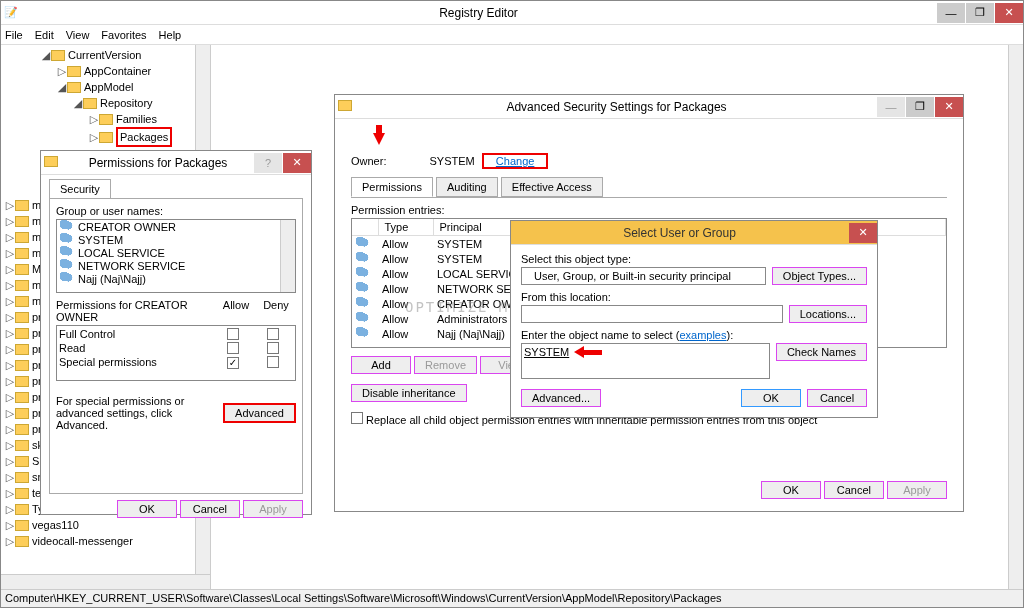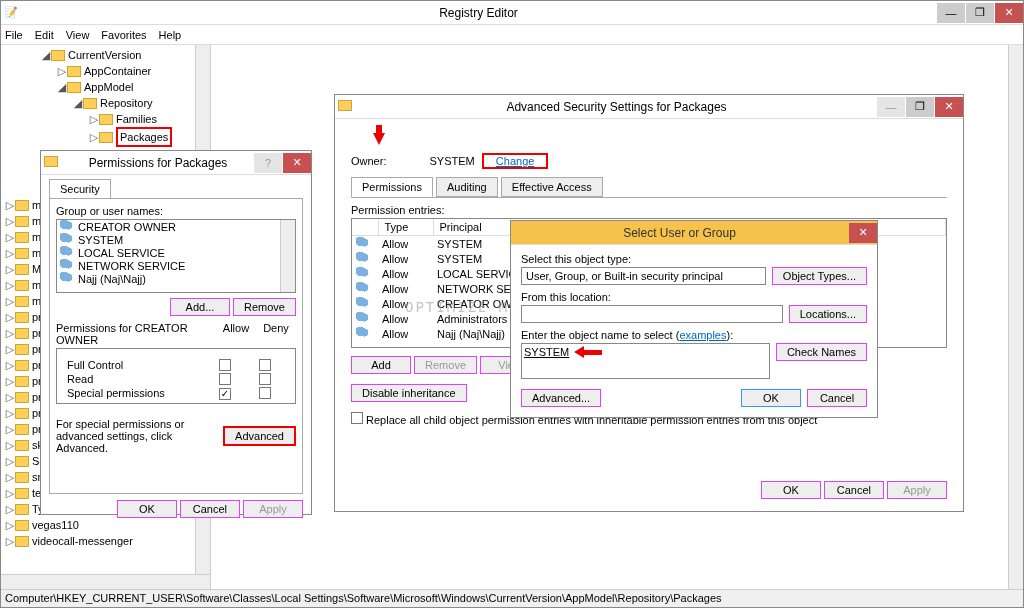--- a/index.html
+++ b/index.html
@@ -12,21 +12,21 @@
 .titlebar .ctrl.close { background: #c75050; color: #fff; }
 .titlebar .ctrl.dis { background: #e5e5e5; color: #999; }
 .menu { height: 20px; display: flex; align-items: center; padding-left: 4px; border-bottom: 1px solid #ddd; }
 .menu span { margin-right: 12px; }
 .tree { font-size: 11px; line-height: 16px; }
 .tree-row { display: flex; align-items: center; white-space: nowrap; }
 .tree-row .tw { width: 10px; color: #555; text-align: center; }
 .folder { width: 14px; height: 11px; background: #fdce5a; border: 1px solid #cda733; margin-right: 3px; display: inline-block; }
 .btn { background: #eee; border: 1px solid #d946ef; padding: 2px 10px; min-width: 60px; text-align: center; display: inline-block; cursor: pointer; }
 .btn.dis { color: #999; }
-input[type=text] { border: 1px solid #888; padding: 1px 4px; font-size: 11px; }
+input[type=text] { border: 1px solid #888; padding: 1px 12px; font-size: 11px; }
 .listbox { border: 1px solid #888; background: #fff; overflow: hidden; position: relative; }
 .tab { padding: 3px 10px; border: 1px solid #aaa; background: #eee; display: inline-block; position: relative; }
 .tab.active { background: #fff; border-bottom-color: #fff; }
 .chk { width: 12px; height: 12px; border: 1px solid #777; display: inline-block; text-align: center; line-height: 10px; font-size: 10px; }
 .redbox { border: 2px solid #e00; }
 .link { color: #0066cc; text-decoration: underline; cursor: pointer; }
 .group-icon { width: 14px; height: 11px; display: inline-block; margin-right: 4px; background:
   radial-gradient(circle at 30% 40%, #7bb1e0 40%, transparent 41%),
   radial-gradient(circle at 60% 50%, #7bb1e0 40%, transparent 41%); }
 .status { position: absolute; bottom: 0; left: 0; right: 0; height: 18px; border-top: 1px solid #ccc; padding: 2px 4px; background: #f0f0f0; font-size: 11px; white-space: nowrap; overflow: hidden; }
@@ -249,30 +249,26 @@
     <div style="border:1px solid #aaa;padding:6px;height:296px;position:relative">
       <div>Group or user names:</div>
       <div class="listbox" id="perm-groups" style="height:74px;margin-top:2px;position:relative">
         <div class="scrollbar-v"></div>
       <div style="padding: 0px 3px;"><span class="group-icon"></span>CREATOR OWNER</div>
           <div style="padding: 0px 3px;"><span class="group-icon"></span>SYSTEM</div>
           <div style="padding: 0px 3px;"><span class="group-icon"></span>LOCAL SERVICE</div>
           <div style="padding: 0px 3px;"><span class="group-icon"></span>NETWORK SERVICE</div>
           <div style="padding: 0px 3px;"><span class="group-icon"></span>Najj (Naj\Najj)</div>
         </div>
-      <div style="text-align:right;margin-top:5px">
-        <span class="btn">Add...</span>
-        <span class="btn">Remove</span>
-      </div>
       <div style="display:flex;margin-top:6px">
         <div style="flex:1">Permissions for CREATOR OWNER</div>
         <div style="width:40px;text-align:center">Allow</div>
         <div style="width:40px;text-align:center">Deny</div>
       </div>
-      <div class="listbox" id="perm-rows" style="height:56px;margin-top:2px;padding:10px">
+      <div class="listbox" id="perm-rows" style="height:56px;margin-top:2px;padding:2px">
           <div style="display: flex;">
             <div style="flex:1">Full Control</div>
             <div style="width:40px;text-align:center"><span class="chk"></span></div>
             <div style="width:40px;text-align:center"><span class="chk"></span></div>
           </div>
           <div style="display: flex;">
             <div style="flex:1">Read</div>
             <div style="width:40px;text-align:center"><span class="chk"></span></div>
             <div style="width:40px;text-align:center"><span class="chk"></span></div>
           </div>

